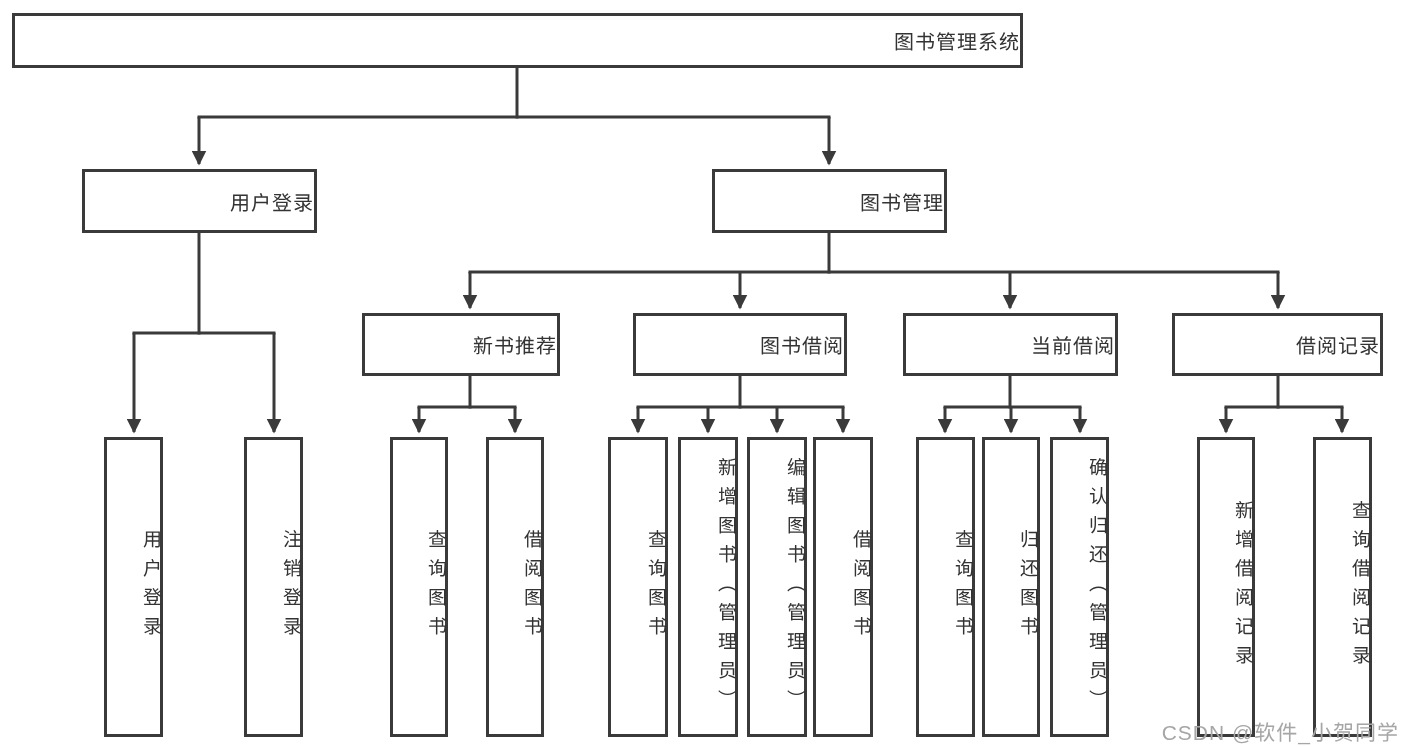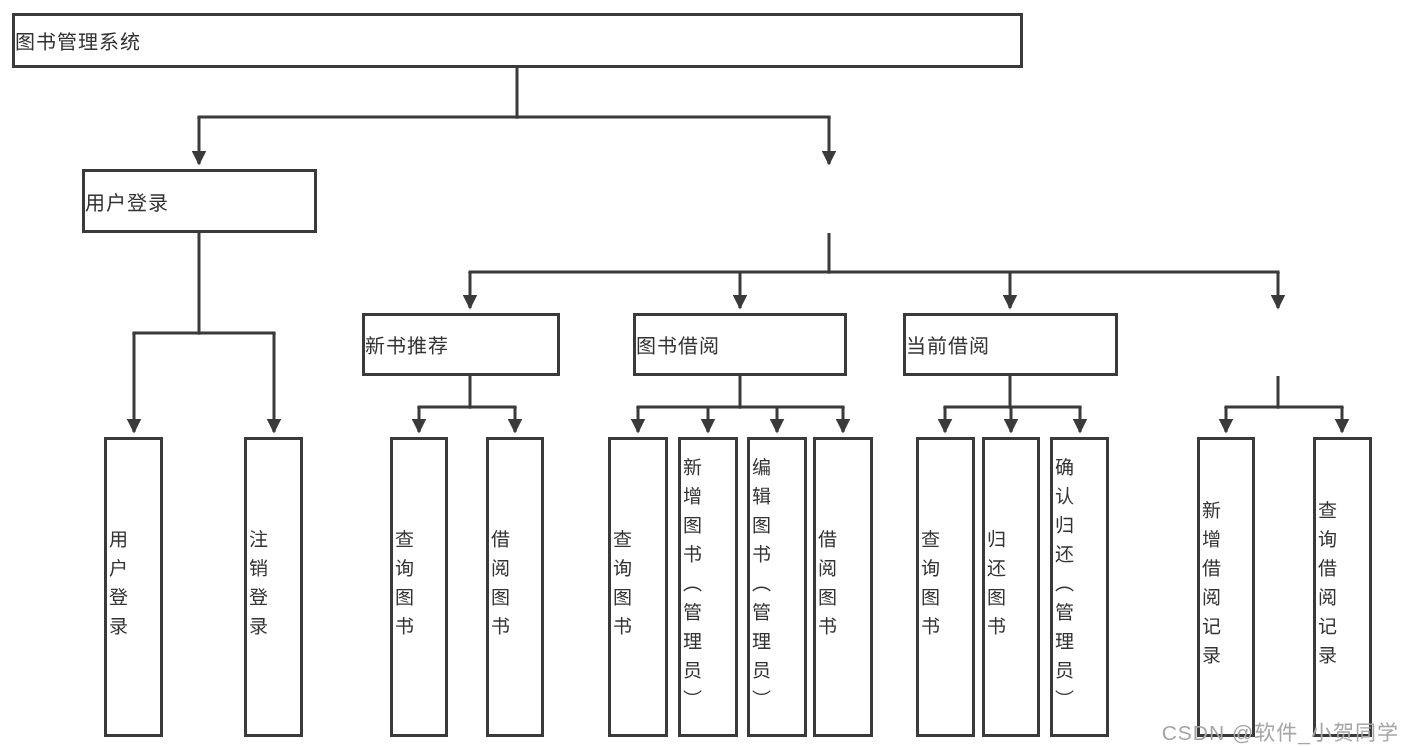--- a/index.html
+++ b/index.html
@@ -20,21 +20,21 @@
     width: 1405px; height: 747px;
     z-index: 0;
   }
 
   .node {
     position: absolute;
     background: #ffffff;
     border: 3px solid #3a3a3a;
     display: flex;
     align-items: center;
-    justify-content: flex-start;
+    justify-content: flex-end;
     color: #333333;
     z-index: 1;
   }
 
   .hnode .lbl {
     font-size: 20px;
     letter-spacing: 1px;
     color: #333333;
     white-space: nowrap;
   }
@@ -116,29 +116,35 @@
     </g>
   </svg>
 
   <div class="node hnode" style="left:12px;top:13px;width:1011px;height:55px">
     <span class="lbl">图书管理系统</span>
   </div>
 
   <div class="node hnode" style="left:82px;top:169px;width:235px;height:64px">
     <span class="lbl">用户登录</span>
   </div>
+  <div class="node hnode" style="left:712px;top:169px;width:235px;height:64px">
+    <span class="lbl">图书管理</span>
+  </div>
 
   <div class="node hnode" style="left:362px;top:313px;width:198px;height:63px">
     <span class="lbl">新书推荐</span>
   </div>
   <div class="node hnode" style="left:903px;top:313px;width:215px;height:63px">
     <span class="lbl">当前借阅</span>
   </div>
   <div class="node hnode" style="left:633px;top:313px;width:214px;height:63px">
     <span class="lbl">图书借阅</span>
+  </div>
+  <div class="node hnode" style="left:1172px;top:313px;width:211px;height:63px">
+    <span class="lbl">借阅记录</span>
   </div>
 
   <div class="node vnode" style="left:104px;top:437px;width:59px;height:300px">
     <span class="vtext">用户登录</span>
   </div>
   <div class="node vnode" style="left:244px;top:437px;width:59px;height:300px">
     <span class="vtext">注销登录</span>
   </div>
 
   <div class="node vnode" style="left:390px;top:437px;width:58px;height:300px">

